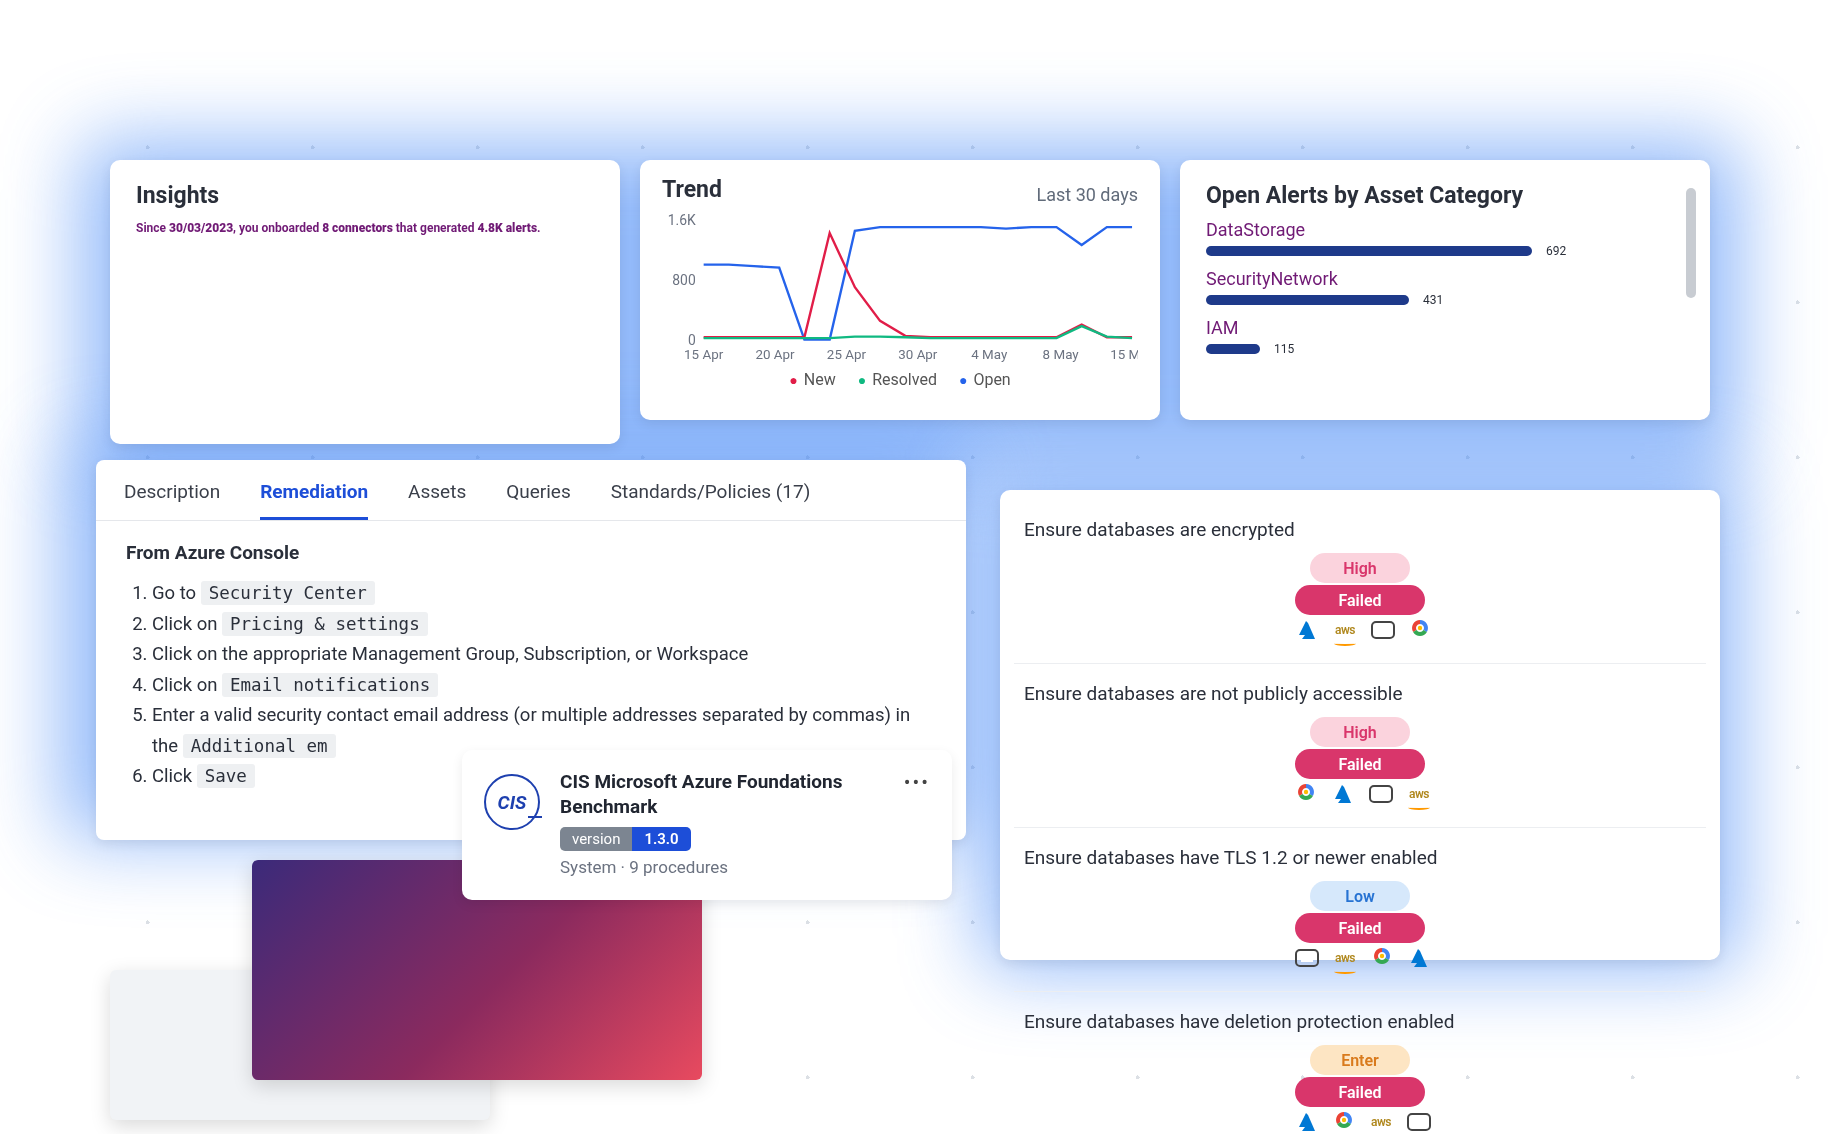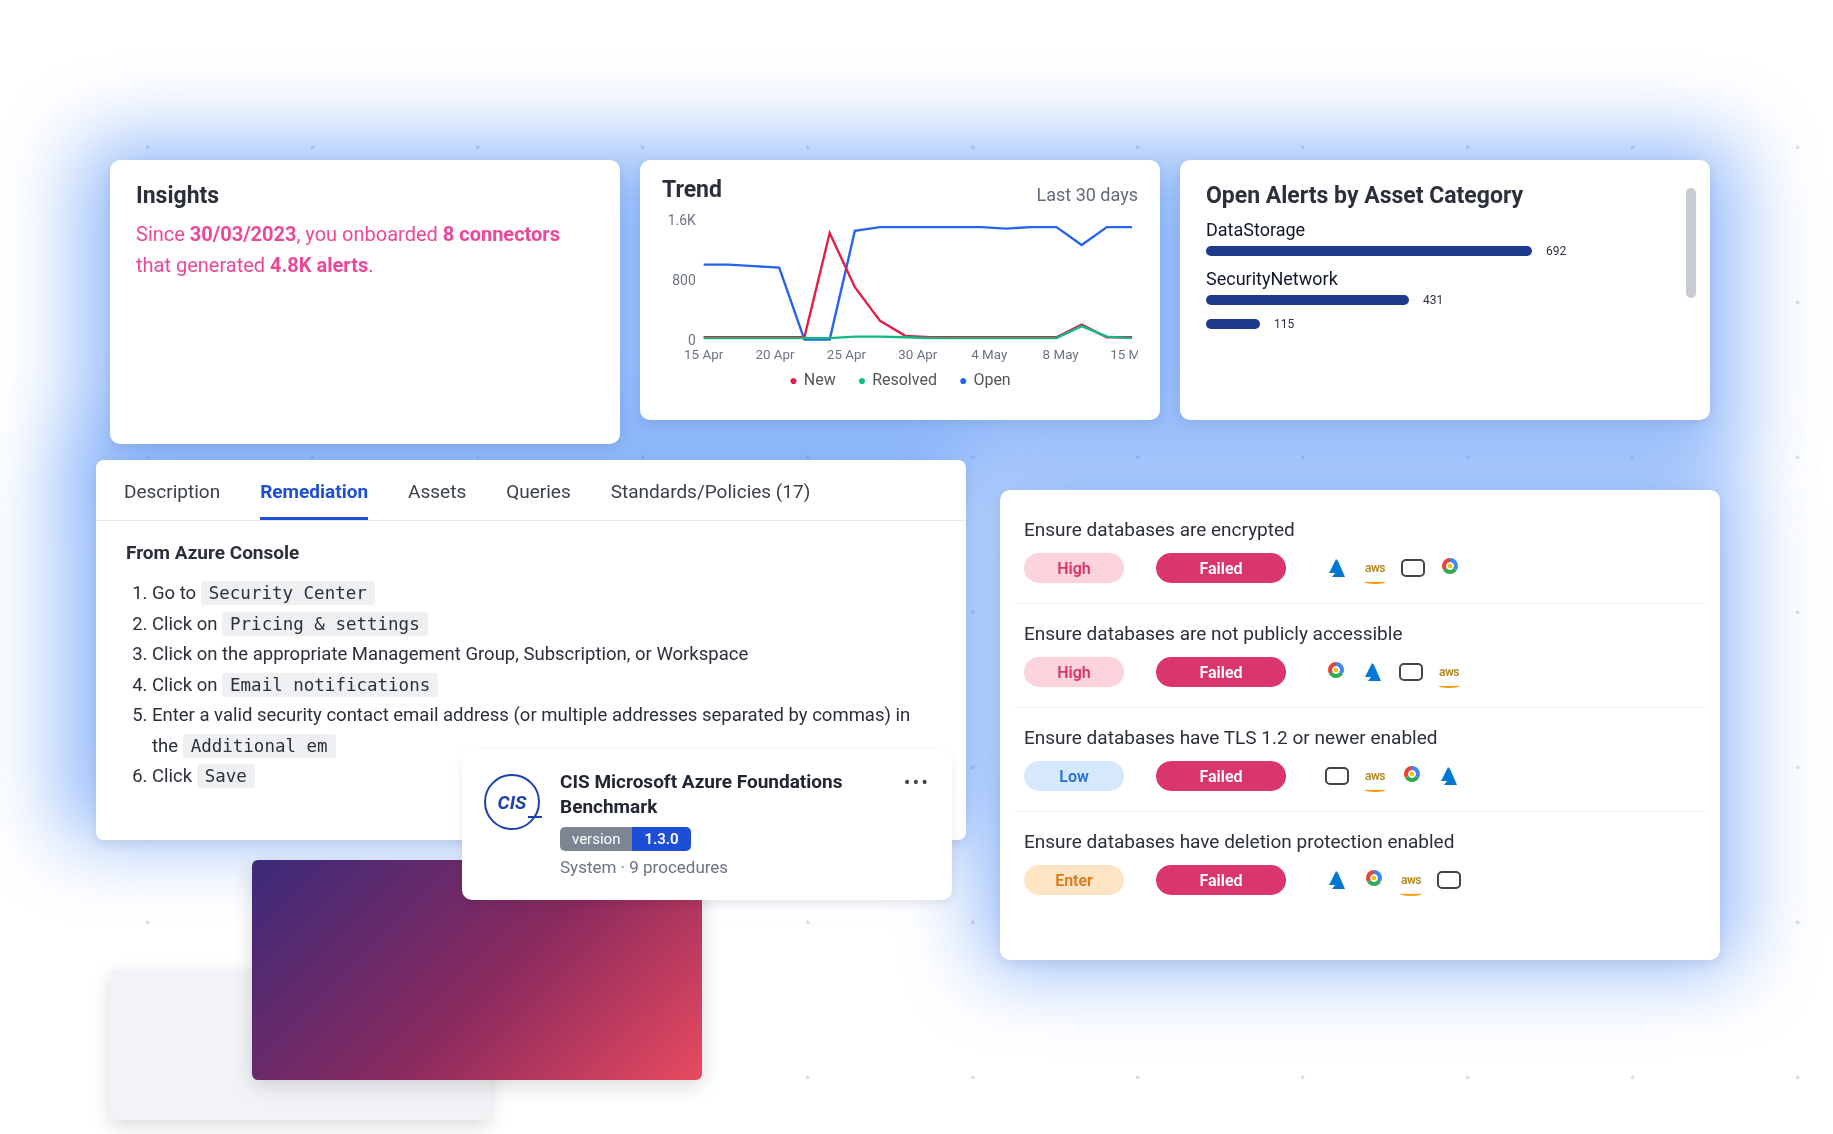--- a/index.html
+++ b/index.html
@@ -38,38 +38,38 @@
   border-radius: 10px;
   box-shadow: 0 4px 12px rgba(0,0,0,0.08);
   z-index: 5;
   padding: 22px 26px;
   color: #2a2f3a;
 }
 .card h3 { font-size: 23px; font-weight: 700; color: #2a2f3a; margin-bottom: 10px; }
 
 
 #insights { left: 110px; top: 160px; width: 510px; height: 284px; }
-#insights p { font-size: 20px; line-height: 1.55; color: #ec4899; }
+#insights p { font-size: 12px; line-height: 1.55; color: #701a75; font-weight: bold; }
 #insights p + p { margin-top: 22px; }
 
 
 #trend { left: 640px; top: 160px; width: 520px; height: 260px; padding: 16px 22px 10px; }
 #trend .hdr { display:flex; justify-content:space-between; align-items:center; }
 #trend .sub { font-size:18px; color:#616b7a; }
 #trend svg { width:100%; height:155px; display:block; }
 #trend .legend { display:flex; gap:22px; justify-content:center; font-size:16px; color:#555; margin-top:2px;}
 #trend .legend span::before { content:"●"; margin-right:6px; font-size:14px; }
 #trend .lnew::before { color:#e11d48; }
 #trend .lres::before { color:#10b981; }
 #trend .lopen::before { color:#2563eb; }
 
 
 #alerts { left: 1180px; top: 160px; width: 530px; height: 260px; padding-right: 40px;}
 #alerts .row { margin-top:10px; }
-#alerts .label { font-size:18px; color:#0f172a; margin-bottom:4px;}
+#alerts .label { font-size:18px; color:#701a75; margin-bottom:4px;}
 #alerts .barwrap { display:flex; align-items:center; gap:14px; }
 #alerts .bar { height:10px; background:#1e3a8a; border-radius:6px; }
 #alerts .val { font-size:12px; color:#2a2f3a; }
 #alerts .scroll { position:absolute; right:14px; top:28px; width:10px; height:110px; background:#c8ccd2; border-radius:5px; }
 
 
 #rem { left: 96px; top: 460px; width: 870px; height: 380px; padding:0; border-radius:8px; z-index:6;}
 #rem .tabs { display:flex; gap:40px; padding: 20px 28px 0; border-bottom:1px solid #e5e7eb; }
 #rem .tab { font-size:19px; color:#3a3f4a; padding-bottom:14px; cursor:pointer; }
 #rem .tab.active { color:#1d4ed8; font-weight:700; border-bottom:3px solid #1d4ed8; }
@@ -89,21 +89,21 @@
 #cis .vlab { background:#7c8591; color:#ffffff; padding:3px 12px; }
 #cis .vnum { background:#1d4ed8; color:#fff; padding:3px 12px; font-weight:600;}
 #cis .meta { font-size:17px; color:#6b7280; }
 #cis .dots { position:absolute; right:22px; top:20px; color:#444; font-size:20px; letter-spacing:2px; cursor:pointer;}
 
 
 #findings { left: 1000px; top: 490px; width: 720px; height: 470px; padding:10px 14px; z-index:7;}
 #findings .item { border-bottom:1px solid #eceef1; padding:18px 10px 20px; }
 #findings .item:last-child { border-bottom:none; }
 #findings .ftitle { font-size:19px; color:#2a2f3a; margin-bottom:12px; }
-#findings .badges { display:flex; align-items:center; gap:32px; }
+#findings .badges { display:flex; align-items:center; gap:2px;flex-direction:column; }
 .pill { display:inline-flex; align-items:center; justify-content:center; height:30px; border-radius:15px; padding:0 24px; font-size:16px; font-weight:600; min-width:100px;}
 .sev-high { background:#fbd3dd; color:#d9366b; }
 .sev-low { background:#d6e8fb; color:#2773d3; }
 .sev-medium { background:#fde5c3; color:#d97a1c; }
 .status-failed { background:#d9366b; color:#fff; min-width:130px;}
 .providers { display:flex; gap:12px; margin-left:6px;}
 .prov { width:26px; height:26px; display:inline-flex; align-items:center; justify-content:center; border-radius:4px; font-size:13px; font-weight:600;}
 .azure { color:#0078d4; }
 .aws { color:#b0881e; position:relative; font-size:12px; letter-spacing:-0.5px;}
 .aws::after { content:""; position:absolute; left:2px; right:2px; bottom:-3px; height:3px; border-bottom:2px solid #ff9900; border-radius:0 0 50% 50%;}
@@ -173,20 +173,21 @@
         </div>
       </div>
       <div class="row">
         <div class="label">SecurityNetwork</div>
         <div class="barwrap">
           <div class="bar" style="width:203px"></div>
           <div class="val">431</div>
         </div>
       </div>
       <div class="row">
+        <div class="label">IAM</div>
         <div class="barwrap">
           <div class="bar" style="width:54px"></div>
           <div class="val">115</div>
         </div>
       </div>
     </div>
   <div class="scroll"></div>
 </div>
 
 <div id="rem" class="card">

